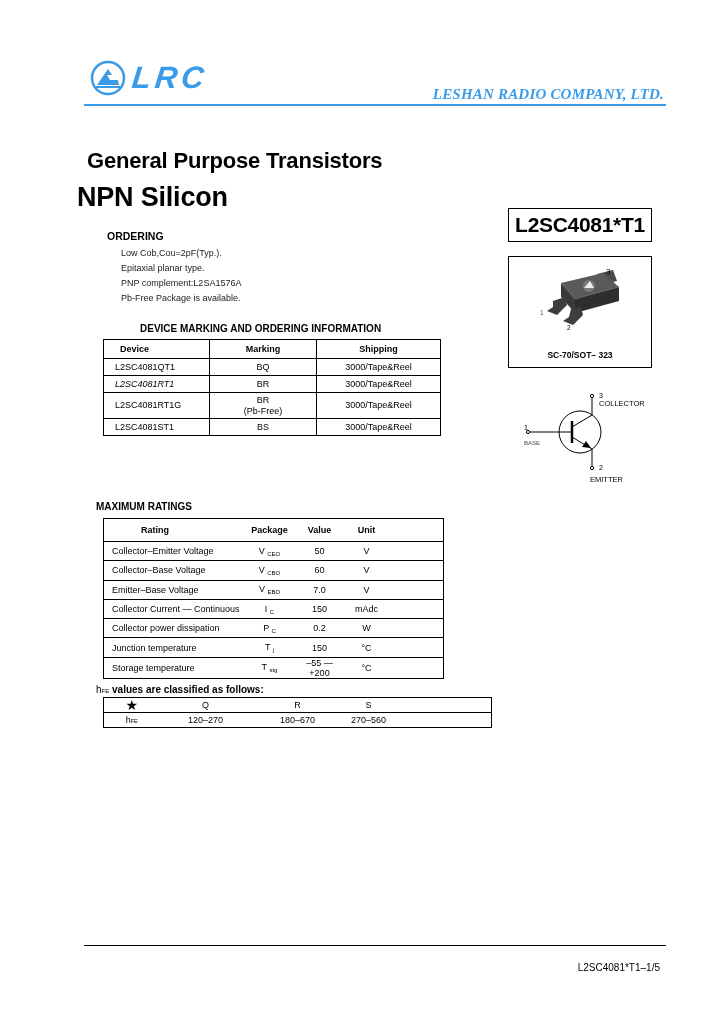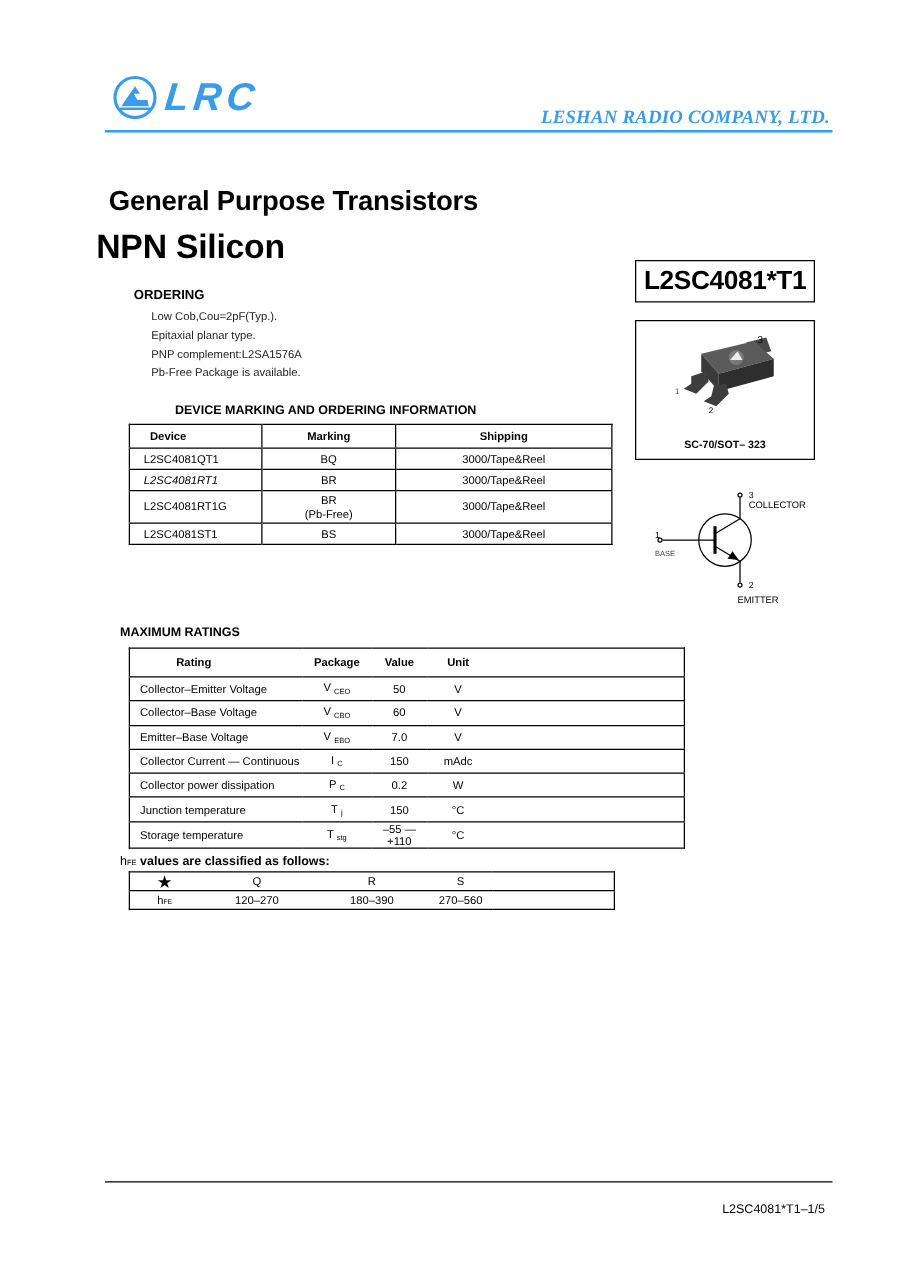--- a/index.html
+++ b/index.html
@@ -29,32 +29,32 @@
   .pkg-svg { position: absolute; left: 0; top: 0; }
   .pkg-label { position: absolute; left: 0; width: 100%; top: 93px; text-align: center; font-size: 8.5px; font-weight: bold; }
 
   
   .sym { left: 510px; top: 388px; }
 
   
   .h-sec { font-size: 10px; font-weight: bold; }
 
   table { border-collapse: collapse; font-size: 9px; }
-  .order-table { left: 103px; top: 339px; width: 387px; border: 1.5px solid #000; }
+  .order-table { left: 103px; top: 339px; width: 338px; border: 1.5px solid #000; }
   .order-table th, .order-table td { border-left: 1px solid #000; text-align: center; font-weight: normal; padding: 0; line-height: 11px; }
   .order-table th { font-weight: bold; height: 19px; }
   .order-table td.dev { text-align: left; padding-left: 11px; }
   .order-table th.dev { text-align: left; padding-left: 16px; }
   .order-table tr.grp-start td { border-top: 1.5px solid #000; }
   .order-table tr.hdr th { border-bottom: 1px solid #000; }
   .order-table tr.sub td { border-top: 1px solid #000; }
   .order-table td.s { height: 17px; }
   .order-table td.d { height: 26px; }
 
-  .rat-table { left: 103px; top: 518px; width: 445px; border: 1.5px solid #000; }
+  .rat-table { left: 103px; top: 518px; width: 341px; border: 1.5px solid #000; }
   .rat-table th { font-weight: bold; height: 23px; text-align: center; }
   .rat-table td { height: 19.3px; border-top: 1px solid #000; text-align: center; }
   .rat-table th.r, .rat-table td.r { text-align: left; padding-left: 8px; }
   .rat-table .sub { font-size: 6px; vertical-align: -2px; }
   .rat-table th.r { padding-left: 37px; }
 
   .hfe-h { left: 96px; top: 684px; font-size: 10px; font-weight: bold; }
   .hfe-h .small { font-weight: normal; font-size: 10px; }
   .hfe-h .sub { font-size: 6px; font-weight: normal; }
   .hfe-table { left: 103px; top: 697px; width: 389px; border: 1.5px solid #000; }
@@ -216,21 +216,21 @@
   <tr>
     <td class="r">Junction temperature</td>
     <td><span>T</span> <span class="sub">j</span></td>
     <td>150</td>
         <td>°C</td>
         <td></td>
   </tr>
   <tr>
     <td class="r">Storage temperature</td>
     <td><span>T</span> <span class="sub">stg</span></td>
-    <td>–55 —+110</td>
+    <td>–55 —+200</td>
         <td>°C</td>
         <td></td>
   </tr>
 </tbody>
   </table>
 
 <div class="abs hfe-h">
   <span class="small">h</span><span class="sub">FE</span><span> values are classified as follows:</span>
 </div>
 <table class="abs hfe-table">
@@ -238,21 +238,21 @@
       <tr>
     <td style="width:56px; font-size:14px; line-height:12px;">★</td>
     <td style="width:92px;">Q</td>
     <td style="width:92px;">R</td>
     <td style="width:50px;">S</td>
     <td></td>
   </tr>
   <tr>
     <td><span>h</span><span class="sub">FE</span></td>
     <td>120–270</td>
-    <td>180–390</td>
+    <td>180–670</td>
     <td>270–560</td>
     <td></td>
   </tr>
 </tbody>
   </table>
 
 <div class="abs footer-rule"></div>
 <div class="abs footer-text">L2SC4081*T1–1/5</div>
 
 </body></html>

